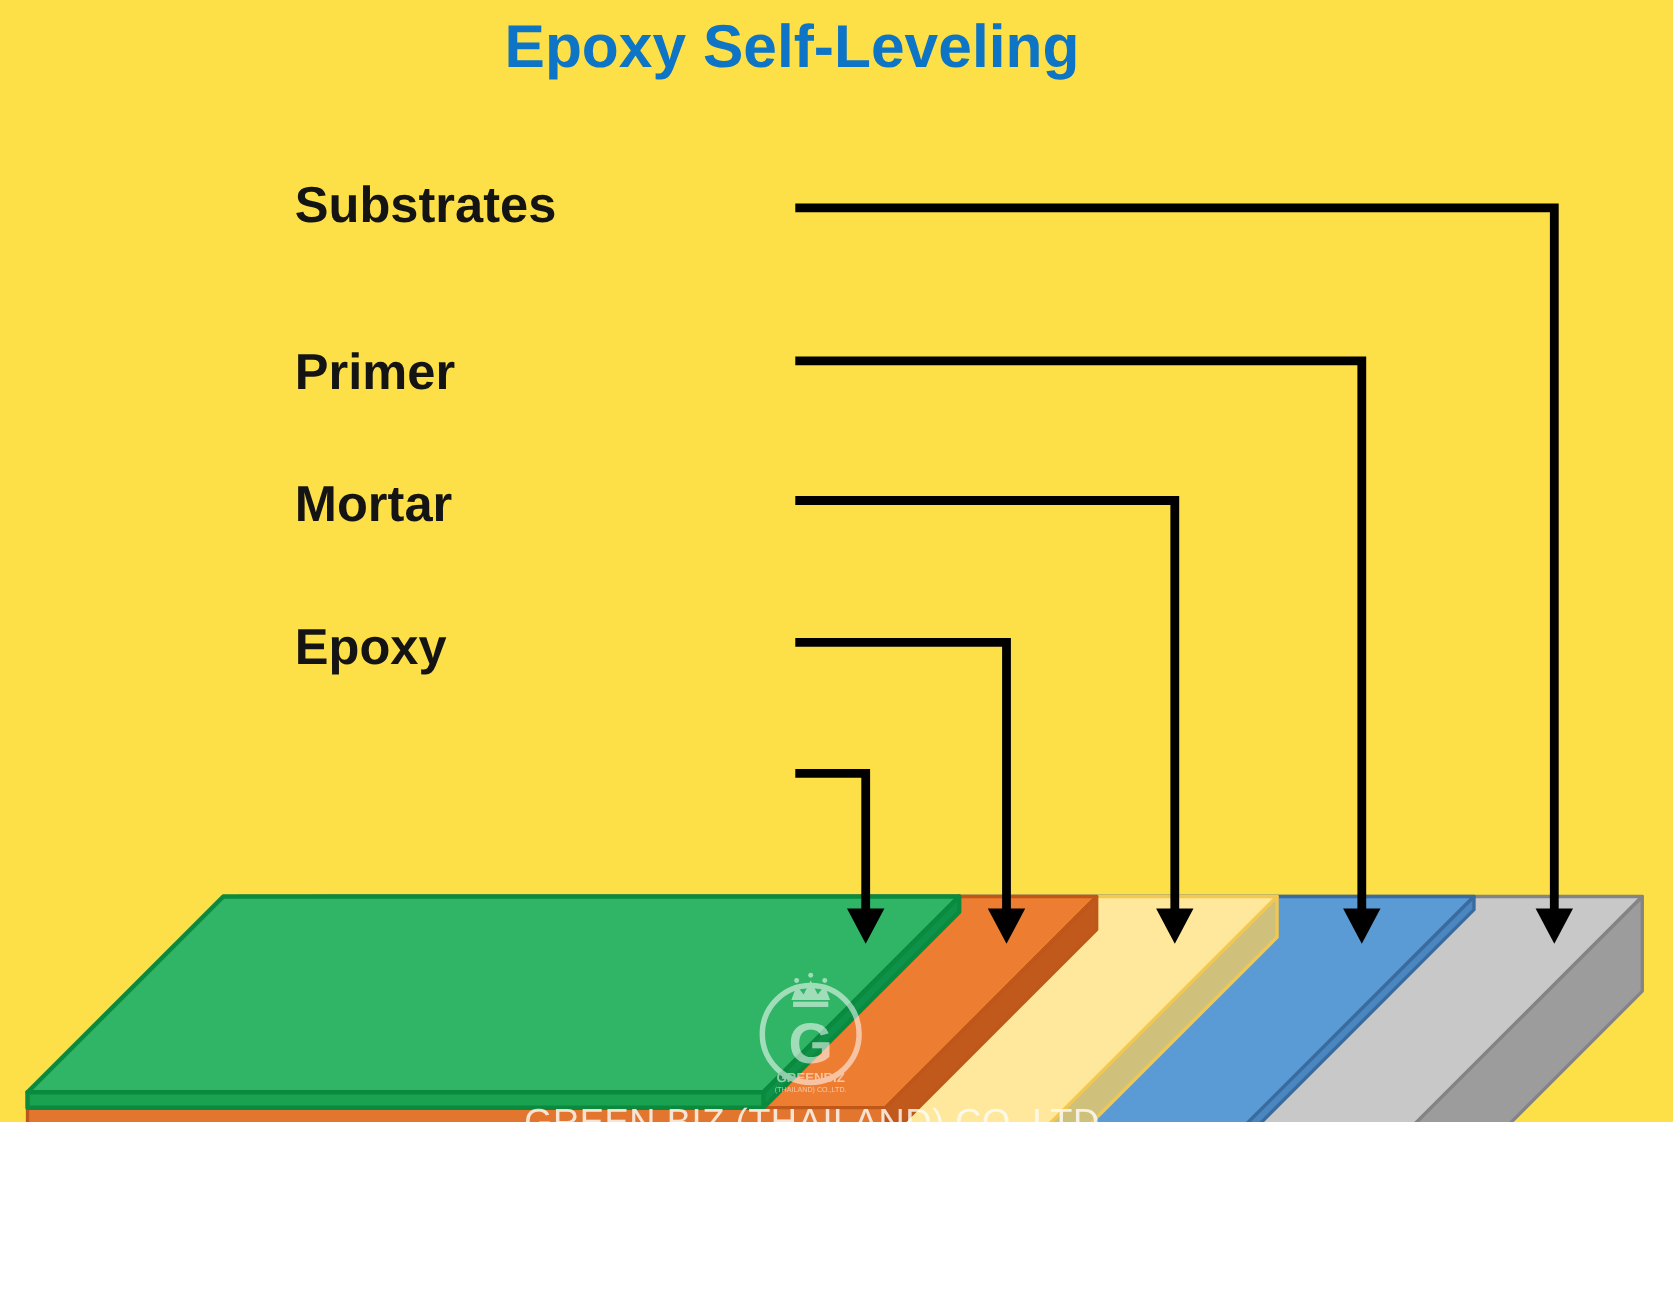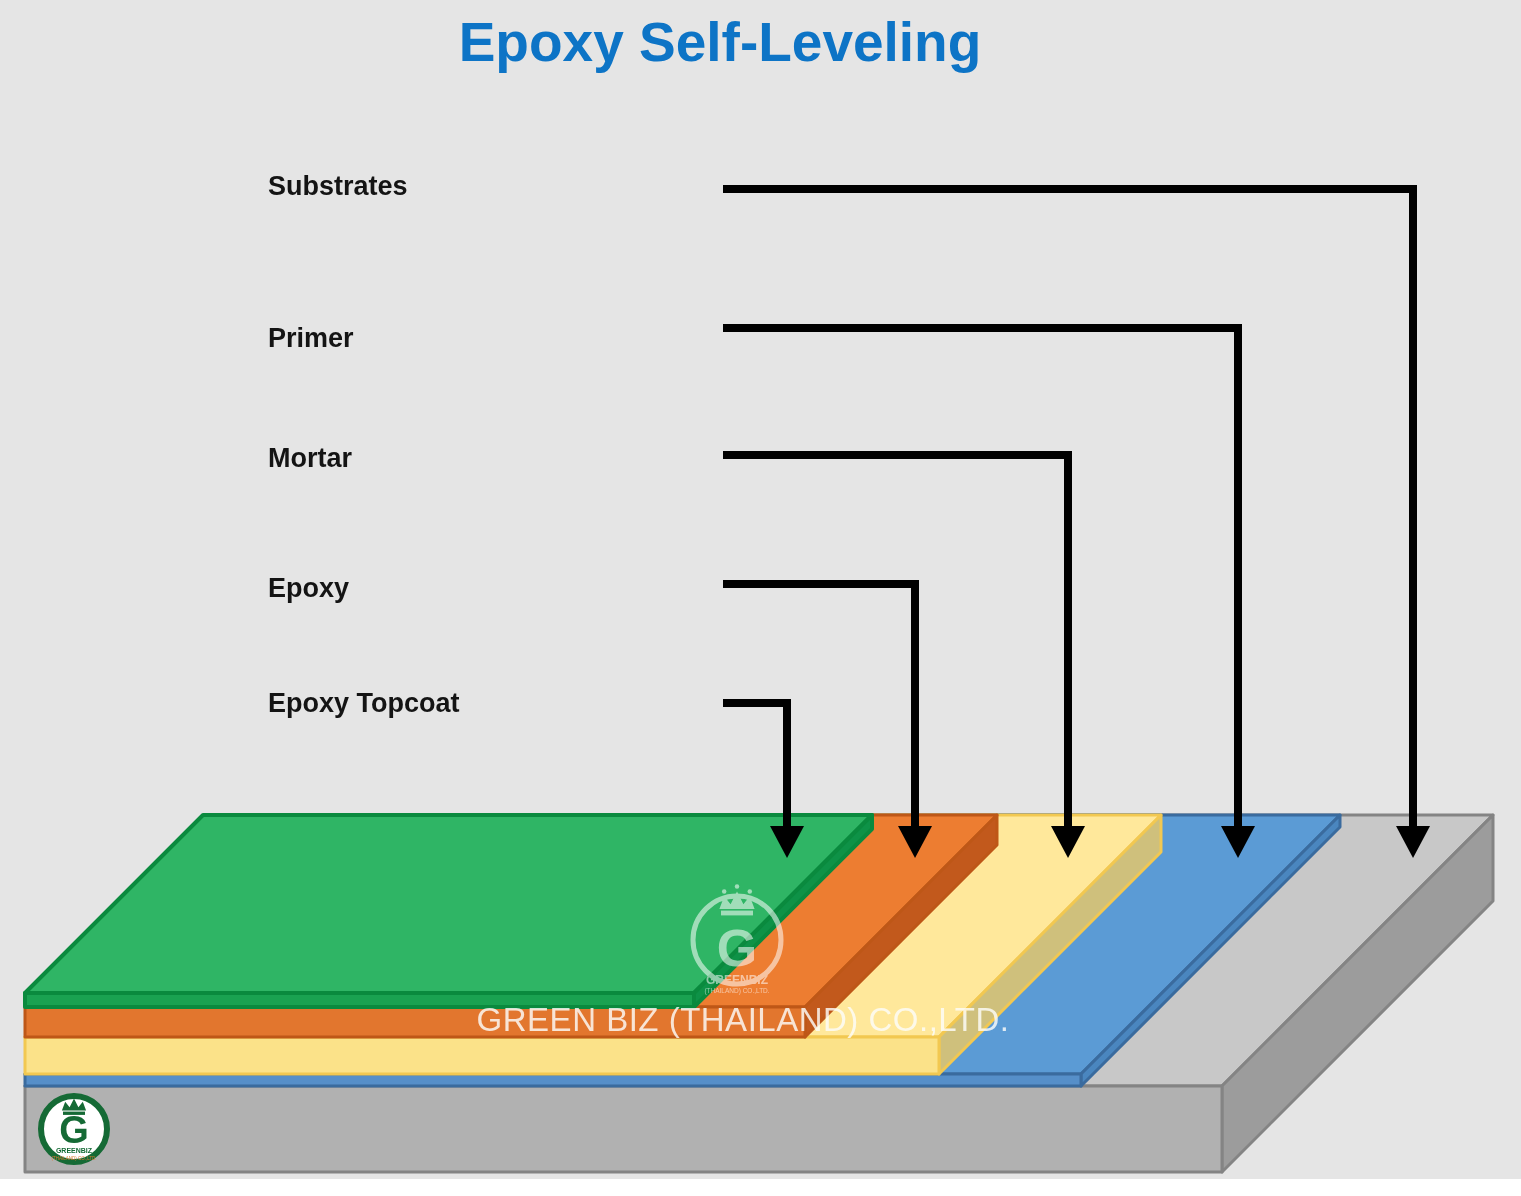--- a/index.html
+++ b/index.html
@@ -1,54 +1,53 @@
 <!DOCTYPE html>
 <html><head>
 <meta charset="utf-8">
 <style>
   html,body{margin:0;padding:0;background:#ffffff;}
   #stage{
     position:relative;
-    width:1521px;height:1179px;
-    background:#e5e5e5;
+    width:1521px;height:1020px;
+    background:#fde047;
     overflow:hidden;
     font-family:"Liberation Sans", sans-serif;
   }
   #title{
     position:absolute;
     top:10px;left:0;width:1440px;
     text-align:center;
     font-size:55px;
     font-weight:bold;
     letter-spacing:0px;
   }
   .lbl{
     position:absolute;
     left:268px;
     height:48px;line-height:48px;
-    font-size:27px;
+    font-size:46px;
     font-weight:bold;
     color:#141414;
     white-space:nowrap;
   }
   .l0{top:162px}.l1{top:314px}.l2{top:434px}.l3{top:564px}.l4{top:679px}
   #scene-svg{position:absolute;top:0;left:0;}
 </style>
 </head>
 <body>
 
 <div id="stage">
 
   <div id="title" style="color: rgb(13, 116, 198);">Epoxy Self-Leveling</div>
 
   <div class="lbl l0">Substrates</div>
   <div class="lbl l1">Primer</div>
   <div class="lbl l2">Mortar</div>
   <div class="lbl l3">Epoxy</div>
-  <div class="lbl l4">Epoxy Topcoat</div>
 
   <svg id="scene-svg" width="1521" height="1196" viewBox="0 0 1521 1196" xmlns="http://www.w3.org/2000/svg">
       <g>
         <polygon points="25,1086 296,815 1493,815 1222,1086" fill="#C8C8C8" stroke="#848484" stroke-width="3" stroke-linejoin="round"></polygon>
         <polygon points="1222,1086 1493,815 1493,901 1222,1172" fill="#9C9C9C" stroke="#848484" stroke-width="3" stroke-linejoin="round"></polygon>
         <polygon points="25,1086 1222,1086 1222,1172 25,1172" fill="#B1B1B1" stroke="#848484" stroke-width="3" stroke-linejoin="round"></polygon>
       </g>
       <g>
         <polygon points="25,1074 284,815 1340,815 1081,1074" fill="#5B9BD5" stroke="#3A6B9E" stroke-width="3" stroke-linejoin="round"></polygon>
         <polygon points="1081,1074 1340,815 1340,827 1081,1086" fill="#4A86BF" stroke="#3A6B9E" stroke-width="3" stroke-linejoin="round"></polygon>

